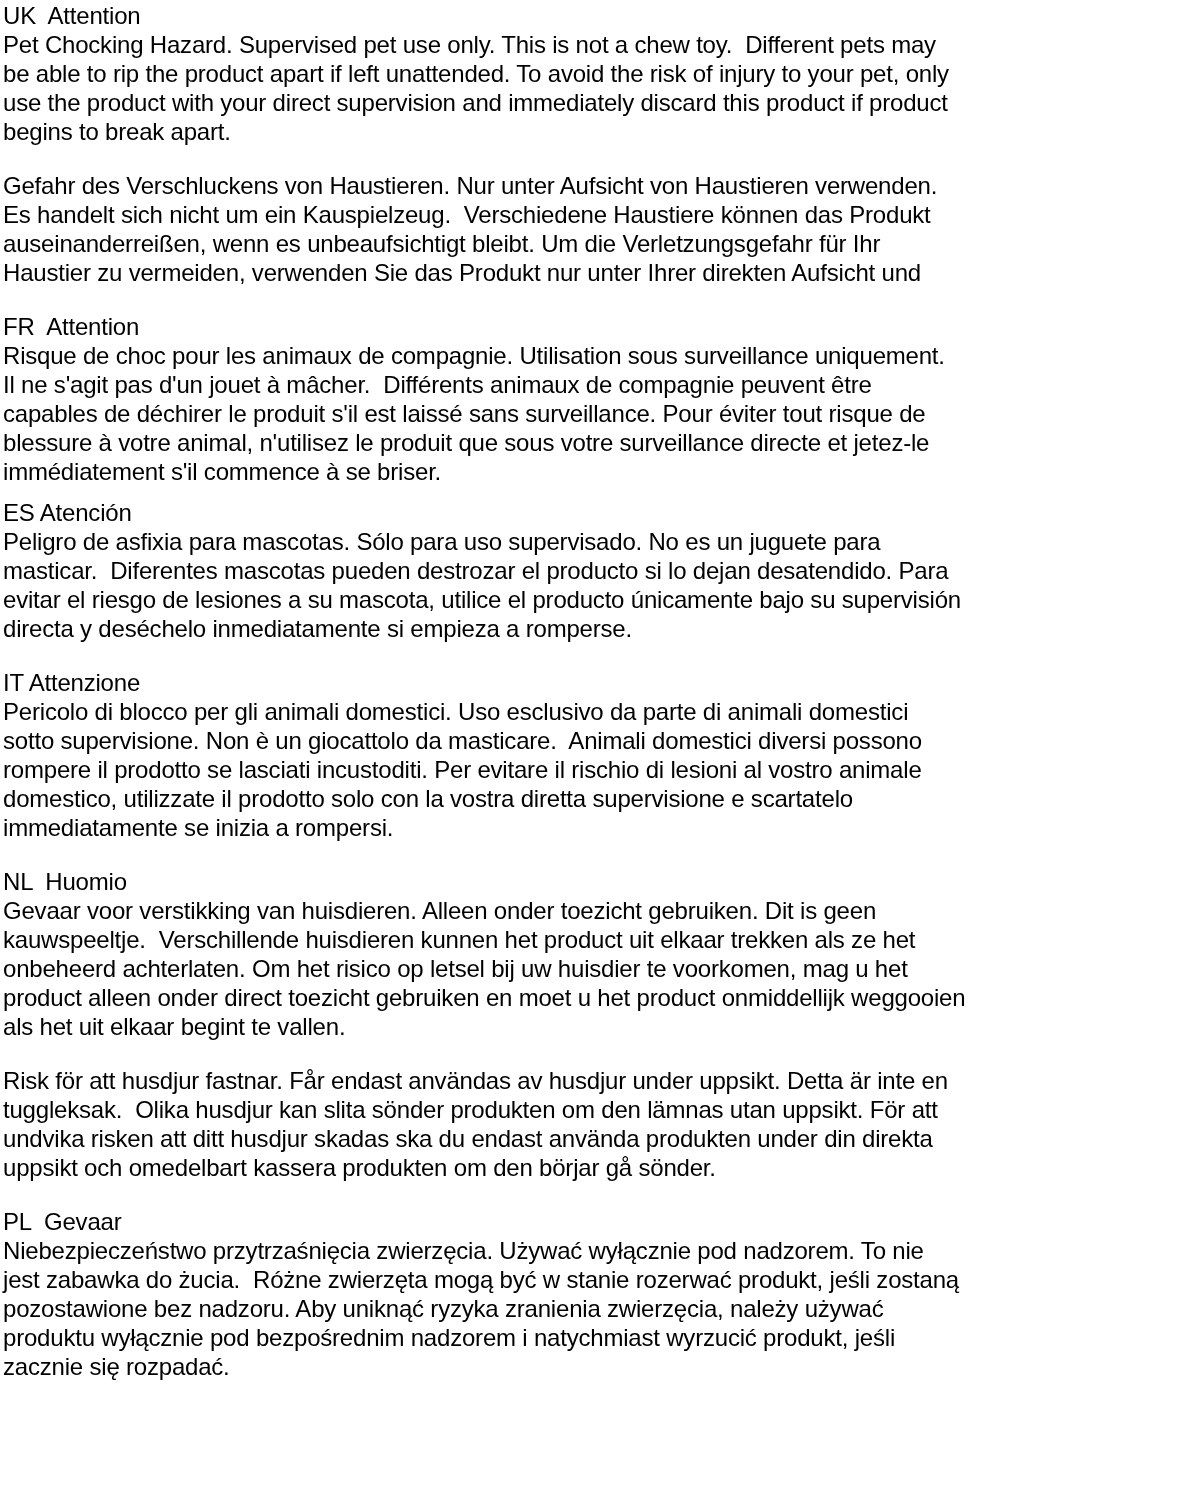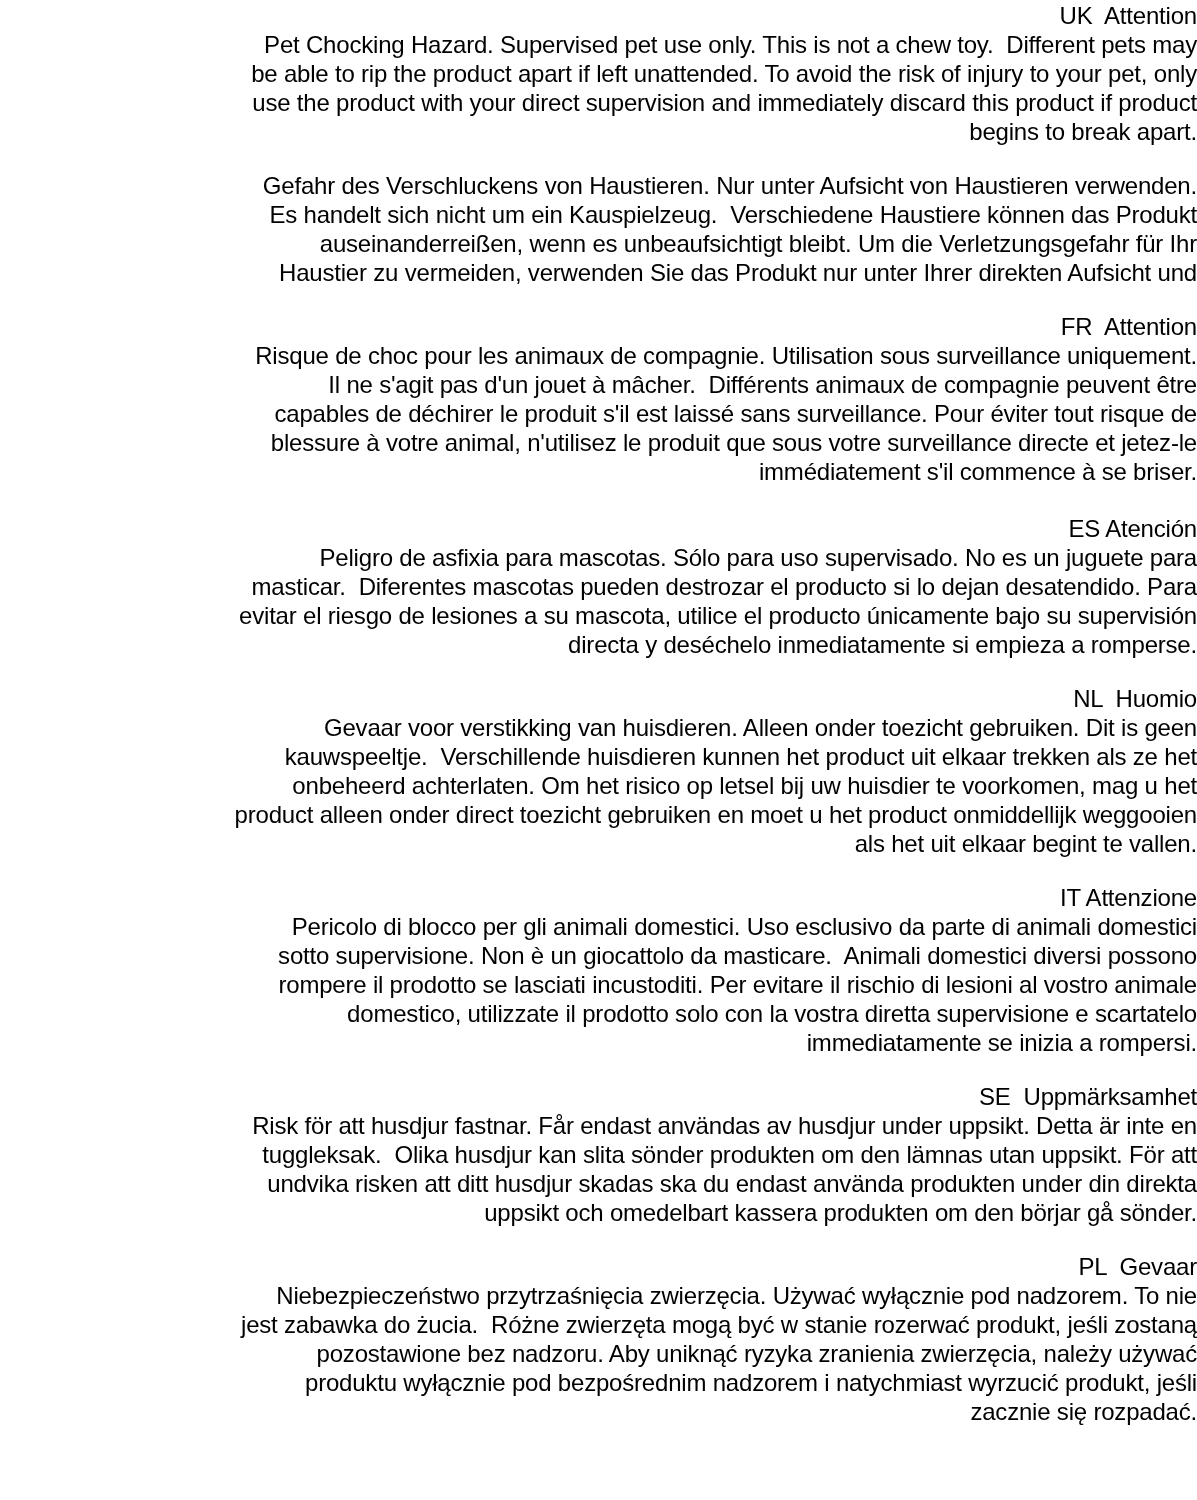--- a/index.html
+++ b/index.html
@@ -14,28 +14,27 @@
     font-family: "Liberation Sans", sans-serif;
     overflow: hidden;
   }
   .doc {
     padding: 1px 0 0 3px;
   }
   .warning-section {
     font-size: 24px;
     line-height: 29px;
     margin: 0 0 25px 0;
-    text-align: right;
   }
   .warning-section .heading,
   .warning-section .body {
     white-space: pre-wrap; 
     letter-spacing: -0.2px;
   }
-  .gap-small { margin-bottom: 28px; }
+  .gap-small { margin-bottom: 12px; }
   .gap-large { }
   .gap-none  { margin-bottom: 0; }
 </style>
 </head>
 <body>
 
 <main class="doc">
 
   <section class="warning-section">
     <div class="heading">UK  Attention</div>
@@ -63,39 +62,38 @@
 
   <section class="warning-section gap-large">
     <div class="heading">ES Atención</div>
     <div class="body">Peligro de asfixia para mascotas. Sólo para uso supervisado. No es un juguete para
 masticar.  Diferentes mascotas pueden destrozar el producto si lo dejan desatendido. Para
 evitar el riesgo de lesiones a su mascota, utilice el producto únicamente bajo su supervisión
 directa y deséchelo inmediatamente si empieza a romperse.</div>
   </section>
 
   <section class="warning-section">
+    <div class="heading">IT Attenzione</div>
+    <div class="body">Pericolo di blocco per gli animali domestici. Uso esclusivo da parte di animali domestici
+sotto supervisione. Non è un giocattolo da masticare.  Animali domestici diversi possono
+rompere il prodotto se lasciati incustoditi. Per evitare il rischio di lesioni al vostro animale
+domestico, utilizzate il prodotto solo con la vostra diretta supervisione e scartatelo
+immediatamente se inizia a rompersi.</div>
+  </section>
+
+  <section class="warning-section">
     <div class="heading">NL  Huomio</div>
     <div class="body">Gevaar voor verstikking van huisdieren. Alleen onder toezicht gebruiken. Dit is geen
 kauwspeeltje.  Verschillende huisdieren kunnen het product uit elkaar trekken als ze het
 onbeheerd achterlaten. Om het risico op letsel bij uw huisdier te voorkomen, mag u het
 product alleen onder direct toezicht gebruiken en moet u het product onmiddellijk weggooien
 als het uit elkaar begint te vallen.</div>
   </section>
 
   <section class="warning-section">
-    <div class="heading">IT Attenzione</div>
-    <div class="body">Pericolo di blocco per gli animali domestici. Uso esclusivo da parte di animali domestici
-sotto supervisione. Non è un giocattolo da masticare.  Animali domestici diversi possono
-rompere il prodotto se lasciati incustoditi. Per evitare il rischio di lesioni al vostro animale
-domestico, utilizzate il prodotto solo con la vostra diretta supervisione e scartatelo
-immediatamente se inizia a rompersi.</div>
-  </section>
-
-  <section class="warning-section">
-    <div class="heading">SE  Uppmärksamhet</div>
     <div class="body">Risk för att husdjur fastnar. Får endast användas av husdjur under uppsikt. Detta är inte en
 tuggleksak.  Olika husdjur kan slita sönder produkten om den lämnas utan uppsikt. För att
 undvika risken att ditt husdjur skadas ska du endast använda produkten under din direkta
 uppsikt och omedelbart kassera produkten om den börjar gå sönder.</div>
   </section>
 
   <section class="warning-section gap-none">
     <div class="heading">PL  Gevaar</div>
     <div class="body">Niebezpieczeństwo przytrzaśnięcia zwierzęcia. Używać wyłącznie pod nadzorem. To nie
 jest zabawka do żucia.  Różne zwierzęta mogą być w stanie rozerwać produkt, jeśli zostaną

